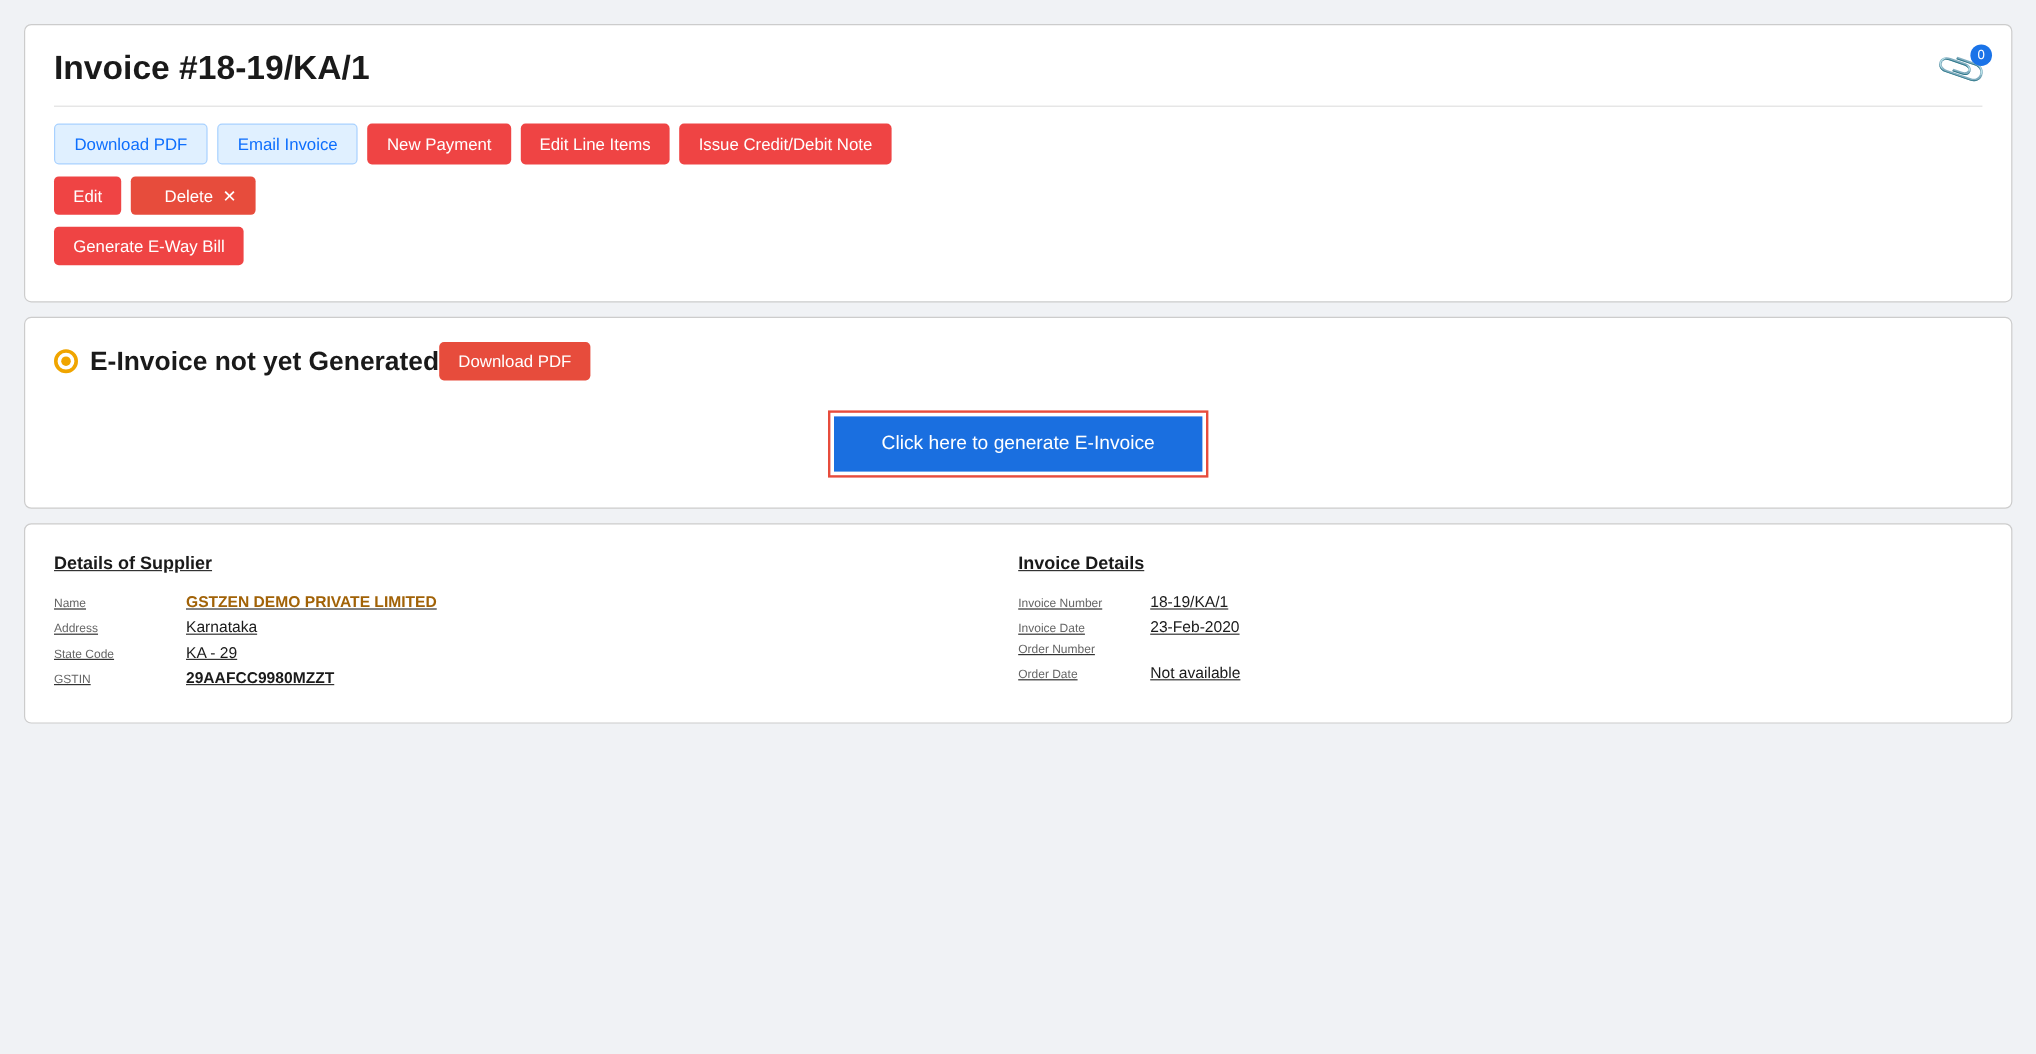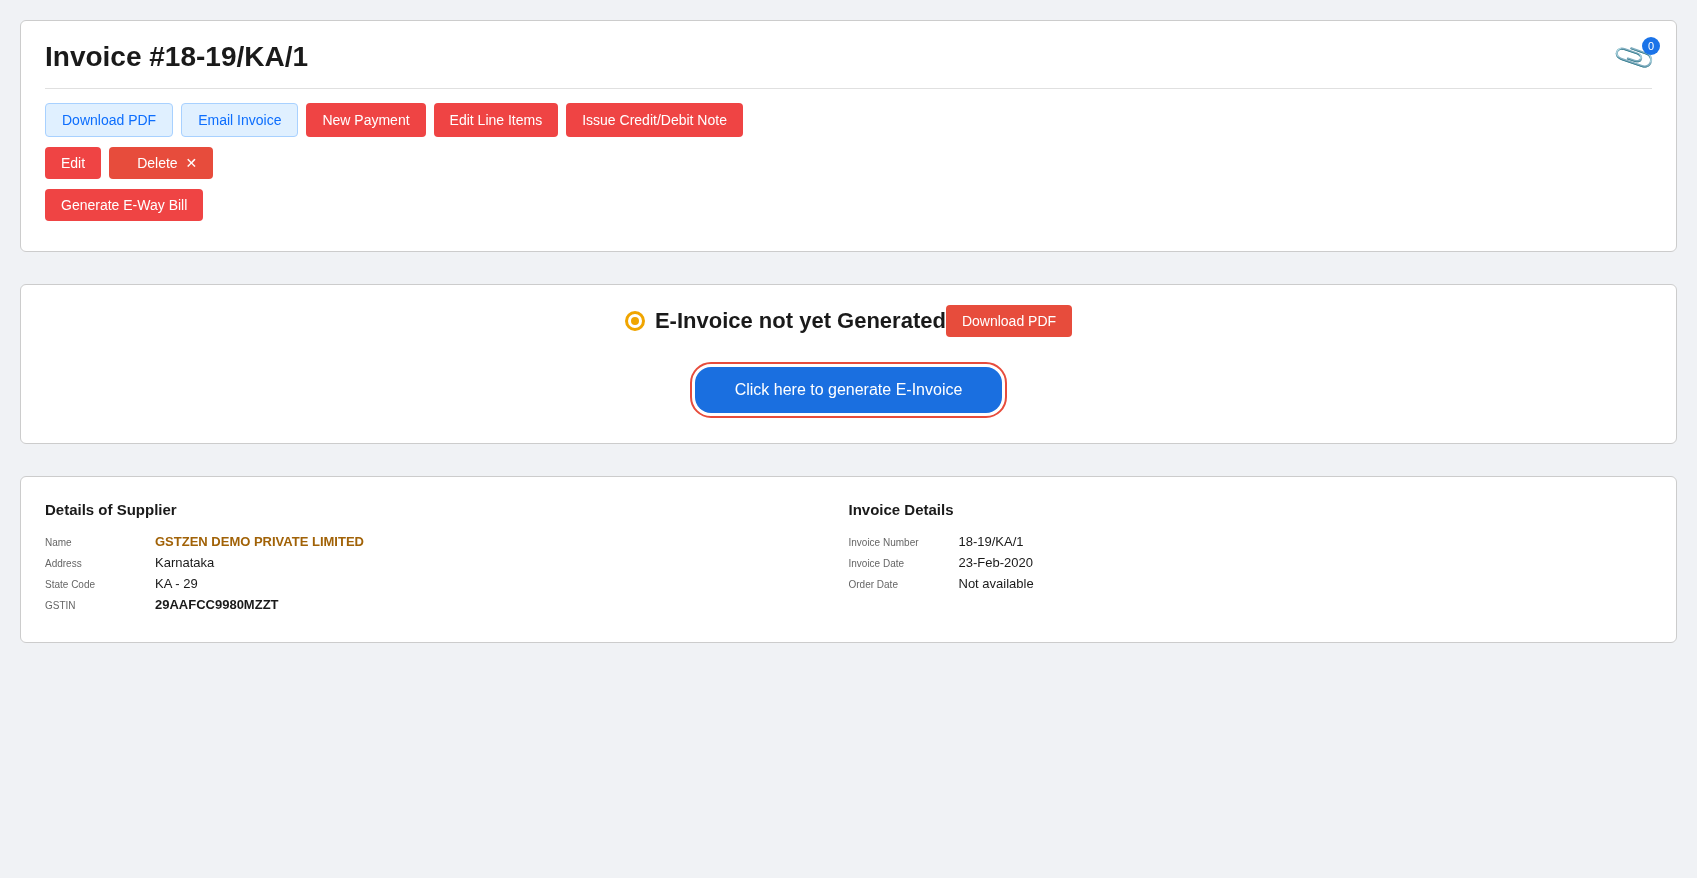--- a/index.html
+++ b/index.html
@@ -8,21 +8,21 @@
       font-family: -apple-system, BlinkMacSystemFont, 'Segoe UI', sans-serif;
       font-size: 14px;
       color: #333;
       padding: 20px;
     }
 
     .card {
       background: #fff;
       border: 1px solid #ccc;
       border-radius: 6px;
-      margin-bottom: 32px;
+      margin-bottom: 12px;
       padding: 20px 24px;
     }
 
     
     .invoice-header {
       display: flex;
       align-items: flex-start;
       justify-content: space-between;
     }
     .invoice-title {
@@ -92,21 +92,21 @@
       padding-left: 28px;
     }
     .btn-red .x-mark {
       margin-left: 4px;
     }
 
     
     .einvoice-header {
       display: flex;
       align-items: center;
-      justify-content: center;
+      justify-content: flex-start;
       margin-bottom: 0;
     }
     .einvoice-title-group {
       display: flex;
       align-items: center;
       gap: 10px;
     }
     .radio-dot {
       width: 20px;
       height: 20px;
@@ -147,21 +147,21 @@
       display: flex;
       justify-content: center;
       align-items: center;
       padding: 30px 0 10px 0;
     }
     .btn-generate-einvoice {
       background: #1a6fe0;
       color: #fff;
       padding: 14px 40px;
       border: none;
-      border-radius: 16px;
+      border-radius: 0;
       cursor: pointer;
       font-size: 16px;
       font-weight: 500;
       outline: 2px solid #e74c3c;
       outline-offset: 3px;
     }
 
     
     .details-grid {
       display: grid;
@@ -169,20 +169,21 @@
       gap: 0;
     }
     .details-section h3 {
       font-size: 15px;
       font-weight: 700;
       color: #1a1a1a;
       margin-bottom: 16px;
     }
     .details-section {
       padding: 4px 0;
+      text-decoration: underline;
     }
     .details-section:first-child {
       padding-right: 40px;
     }
     .detail-row {
       display: grid;
       grid-template-columns: 110px 1fr;
       margin-bottom: 6px;
       align-items: baseline;
     }
@@ -280,19 +281,23 @@
 
       <div class="detail-row">
         <span class="detail-label">Invoice Number</span>
         <span class="detail-value">18-19/KA/1</span>
       </div>
       <div class="detail-row">
         <span class="detail-label">Invoice Date</span>
         <span class="detail-value">23-Feb-2020</span>
       </div>
       <div class="detail-row">
+        <span class="detail-label">Order Number</span>
+        <span class="detail-value"></span>
+      </div>
+      <div class="detail-row">
         <span class="detail-label">Order Date</span>
         <span class="detail-value">Not available</span>
       </div>
     </div>
 
   </div>
 </div>
 
 </body></html>

